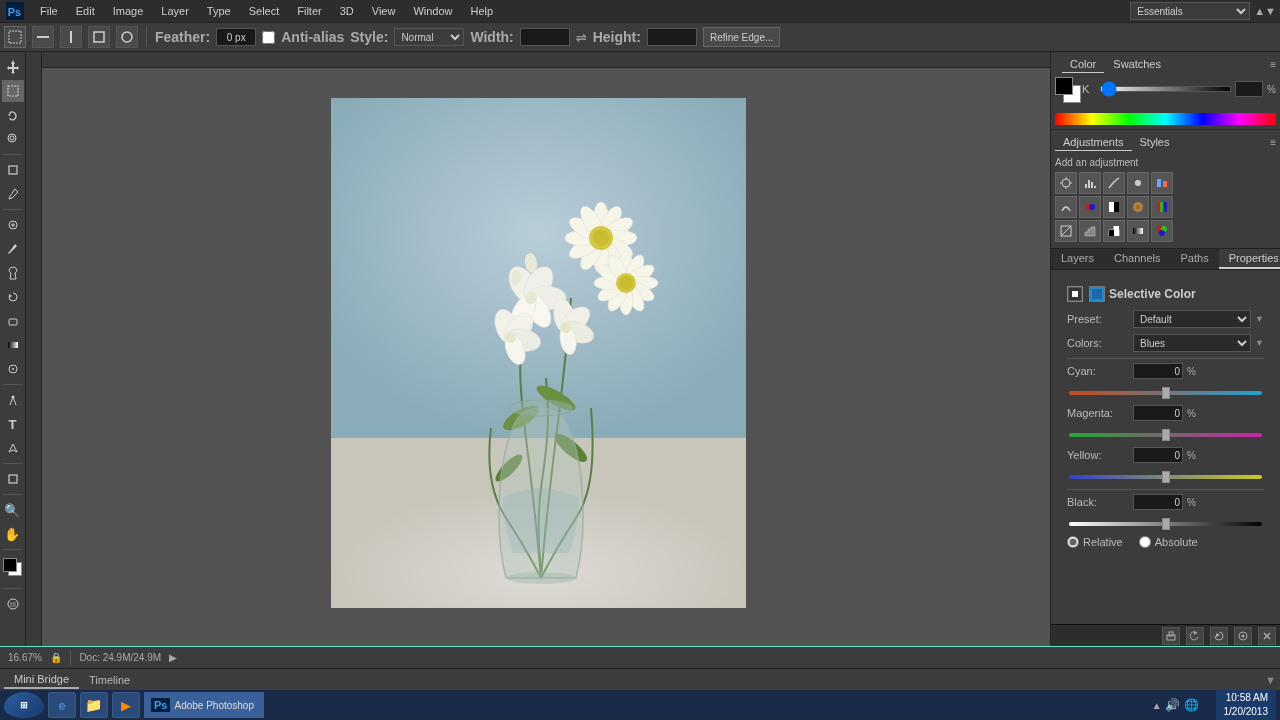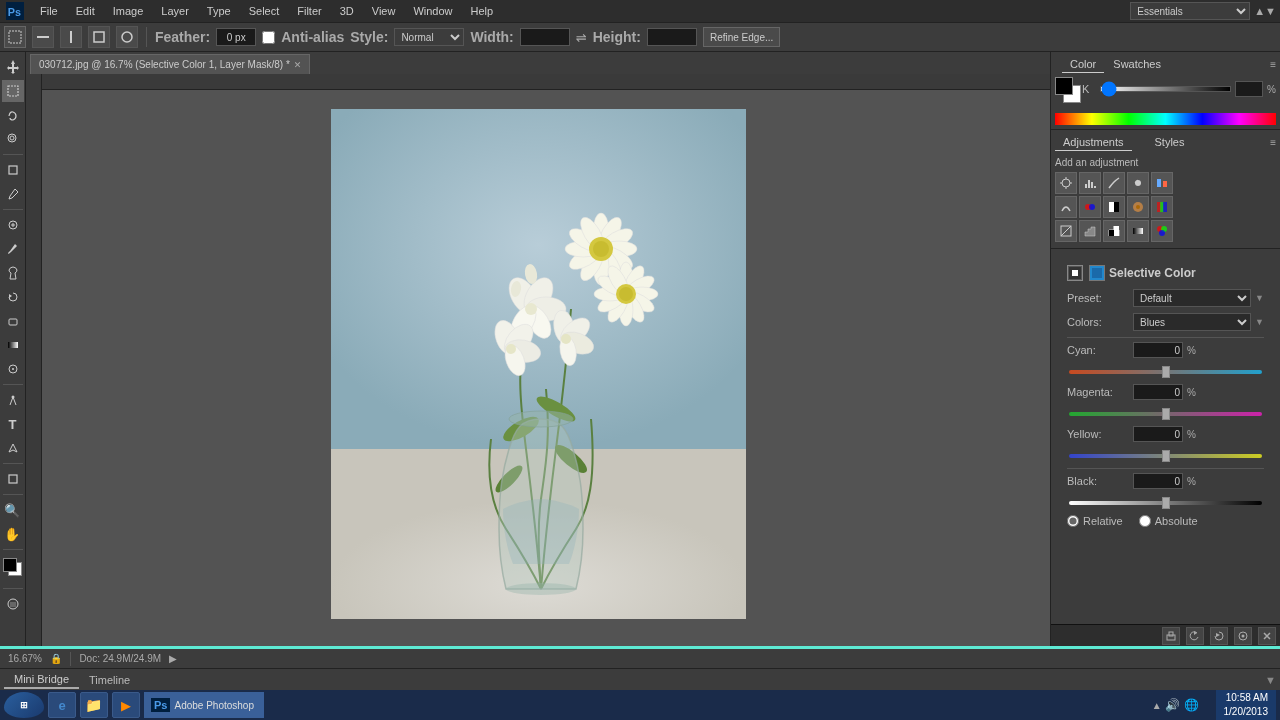--- a/index.html
+++ b/index.html
@@ -54,21 +54,21 @@
     .color-slider-row { display: flex; align-items: center; gap: 4px; margin-top: 4px; }
     .color-label { width: 14px; font-size: 11px; color: #bbb; }
     .color-slider { flex: 1; height: 6px; border: 1px solid #555; background: linear-gradient(to right, #000, #fff); cursor: pointer; -webkit-appearance: none; appearance: none; }
     .color-value { width: 28px; height: 16px; background: #1a1a1a; border: 1px solid #555; color: #ccc; font-size: 10px; text-align: center; }
     .color-pct { font-size: 10px; color: #aaa; }
     .spectrum-bar { width: 100%; height: 12px; margin-top: 6px; background: linear-gradient(to right, #ff0000, #ffff00, #00ff00, #00ffff, #0000ff, #ff00ff, #ff0000); }
 
     
     #adjustments-panel { background: #3c3c3c; border-bottom: 1px solid #222; padding: 4px; }
     .adj-panel-header { display: flex; align-items: center; justify-content: space-between; margin-bottom: 6px; }
-    .adj-tabs { display: flex; gap: 15px; }
+    .adj-tabs { display: flex; gap: 0; }
     .adj-tab { padding: 2px 8px; font-size: 11px; color: #ccc; cursor: pointer; }
     .adj-tab.active { border-bottom: 1px solid #ccc; }
     .adj-icons-row { display: flex; flex-wrap: wrap; gap: 2px; margin-bottom: 2px; }
     .adj-icon-btn { width: 22px; height: 22px; background: #555; border: 1px solid #666; display: flex; align-items: center; justify-content: center; cursor: pointer; color: #ccc; font-size: 10px; }
 
     
     #layers-panel { flex: 1; background: #3c3c3c; display: flex; flex-direction: column; }
     .layers-tabs { display: flex; background: #2d2d2d; border-bottom: 1px solid #222; }
     .layers-tab { padding: 3px 10px; font-size: 11px; color: #aaa; cursor: pointer; }
     .layers-tab.active { color: #ccc; border-bottom: 2px solid #ccc; background: #3c3c3c; }
@@ -88,21 +88,21 @@
     .prop-slider::-webkit-slider-thumb { -webkit-appearance: none; width: 8px; height: 12px; background: #aaa; border: 1px solid #888; cursor: pointer; }
     .radio-row { display: flex; gap: 16px; margin-top: 8px; align-items: center; }
     .radio-label { display: flex; align-items: center; gap: 4px; font-size: 11px; color: #bbb; cursor: pointer; }
     .radio-input { width: 12px; height: 12px; accent-color: #666; }
 
     
     #panel-bottom { height: 22px; background: #2d2d2d; display: flex; align-items: center; justify-content: flex-end; padding: 0 4px; gap: 6px; border-top: 1px solid #111; }
     .panel-bottom-btn { width: 18px; height: 18px; background: #444; border: 1px solid #555; display: flex; align-items: center; justify-content: center; cursor: pointer; color: #bbb; font-size: 10px; }
 
     
-    #status-bar { width: 100%; height: 22px; background: #3c3c3c; display: flex; align-items: center; padding: 0 8px; gap: 8px; border-top: 3px solid #5eead4; font-size: 10px; color: #aaa; }
+    #status-bar { width: 100%; height: 22px; background: #3c3c3c; display: flex; align-items: center; padding: 0 8px; gap: 8px; border-top: 1px solid #5eead4; font-size: 10px; color: #aaa; }
     #status-bar .status-sep { width: 1px; height: 14px; background: #555; }
 
     
     #bottom-tabs { width: 100%; height: 22px; background: #3c3c3c; display: flex; align-items: center; padding: 0 4px; border-top: 1px solid #222; }
     .bottom-tab { padding: 2px 10px; font-size: 11px; color: #bbb; cursor: pointer; }
     .bottom-tab.active { color: #ccc; border-bottom: 2px solid #aaa; }
 
     
     #taskbar { width: 100%; height: 30px; background: #1a2b4a; display: flex; align-items: center; padding: 0 4px; gap: 4px; }
     .taskbar-start { width: 40px; height: 26px; background: linear-gradient(135deg, #2a5f9e, #1a3a6e); border-radius: 50% 50% 50% 50% / 60% 60% 40% 40%; display: flex; align-items: center; justify-content: center; cursor: pointer; }
@@ -298,26 +298,20 @@
     <div class="tool-sep"></div>
     <div class="tool-btn">
       <svg width="14" height="14">
           <circle cx="7" cy="7" r="5" fill="none" stroke="#ccc" stroke-width="1"></circle>
           <rect x="4" y="5" width="6" height="5" fill="#666"></rect>
         </svg>
     </div>
   </div>
 
   <div id="canvas-area">
-    <div id="tab-bar">
-      <div class="tab active">
-        <span style="font-size:10px;">030712.jpg @ 16.7% (Selective Color 1, Layer Mask/8) *</span>
-        <span class="tab-close">✕</span>
-      </div>
-    </div>
     <div id="canvas-container">
 
       <div style="position:absolute;top:0;left:0;right:0;height:16px;background:#3a3a3a;border-bottom:1px solid #222;"></div>
 
       <div style="position:absolute;top:0;left:0;width:16px;bottom:0;background:#3a3a3a;border-right:1px solid #222;"></div>
 
       <div id="canvas-image" style="margin-top:8px;">
 
         <svg class="flower-svg" viewBox="0 0 415 510" xmlns="http://www.w3.org/2000/svg">
 
@@ -563,20 +557,27 @@
           <svg width="14" height="14">
               <circle cx="5" cy="5" r="3" fill="#f00" opacity="0.7"></circle>
               <circle cx="9" cy="5" r="3" fill="#0f0" opacity="0.7"></circle>
               <circle cx="7" cy="9" r="3" fill="#00f" opacity="0.7"></circle>
             </svg>
         </div>
       </div>
     </div>
 
     <div id="layers-panel">
+      <div class="layers-tabs">
+        <div class="layers-tab">Layers</div>
+        <div class="layers-tab">Channels</div>
+        <div class="layers-tab">Paths</div>
+        <div class="layers-tab active">Properties</div>
+
+      </div>
 
       <div id="properties-content">
         <div class="prop-title-row">
           <div class="prop-icon" style="background:#555;border:1px solid #888;width:16px;height:16px;">
             <svg width="14" height="14">
                 <rect x="1" y="1" width="12" height="12" fill="#333"></rect>
                 <rect x="4" y="4" width="6" height="6" fill="#fff"></rect>
               </svg>
           </div>
           <div class="prop-icon" style="background:#2288cc;width:16px;height:16px;margin-left:2px;">

